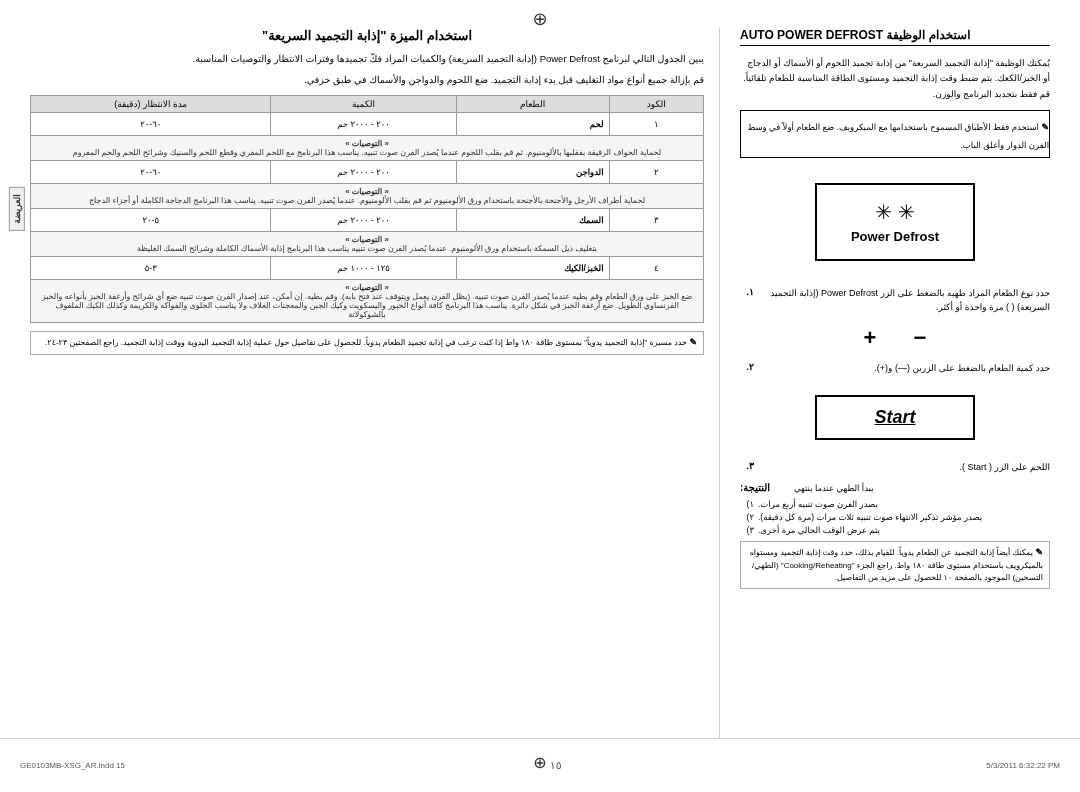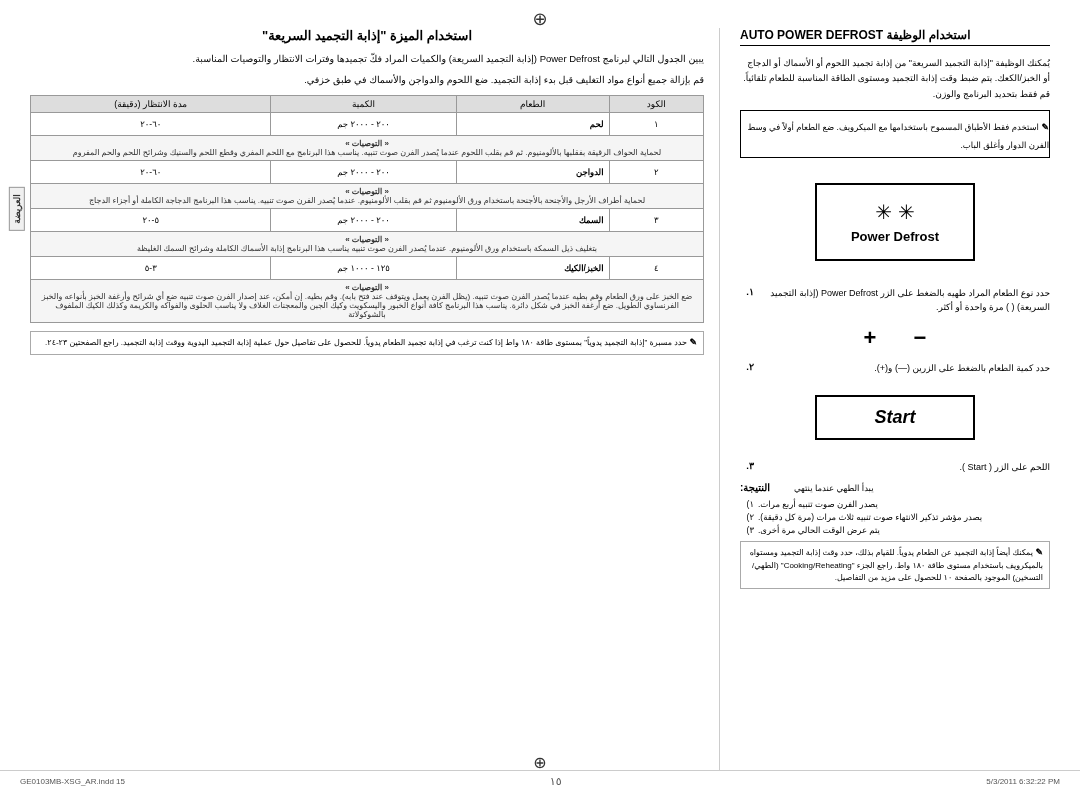--- a/index.html
+++ b/index.html
@@ -219,21 +219,21 @@
       font-weight: bold;
       text-align: right;
       margin-bottom: 4px;
     }
 
     
     .footer {
       display: flex;
       justify-content: space-between;
       align-items: center;
-      padding: 4px 20px;
+      padding: 20px 20px;
       border-top: 1px solid #ccc;
       font-size: 8px;
       color: #555;
       direction: ltr;
     }
 
     .page-number {
       font-size: 11px;
       color: #555;
     }
@@ -452,21 +452,21 @@
       <div class="plus-minus-row">
         <div class="pm-button">−</div>
         <div class="pm-button">+</div>
       </div>
 
       <div class="step-row">
         <span class="step-num">٢.</span>
         <span class="step-text">حدد كمية الطعام بالضغط على الزرين (—) و(+).</span>
       </div>
 
-      <div style="display:flex; flex-direction:column; align-items:center; margin: 10px 0;">
+      <div style="display:flex; flex-direction:column; align-items:center; margin: 10px 0; text-decoration: underline;">
         <div class="start-box">
           <div class="start-label">Start</div>
         </div>
       </div>
 
       <div class="step-row">
         <span class="step-num">٣.</span>
         <span class="step-text">اللحم على الزر ( Start ).</span>
       </div>
 

